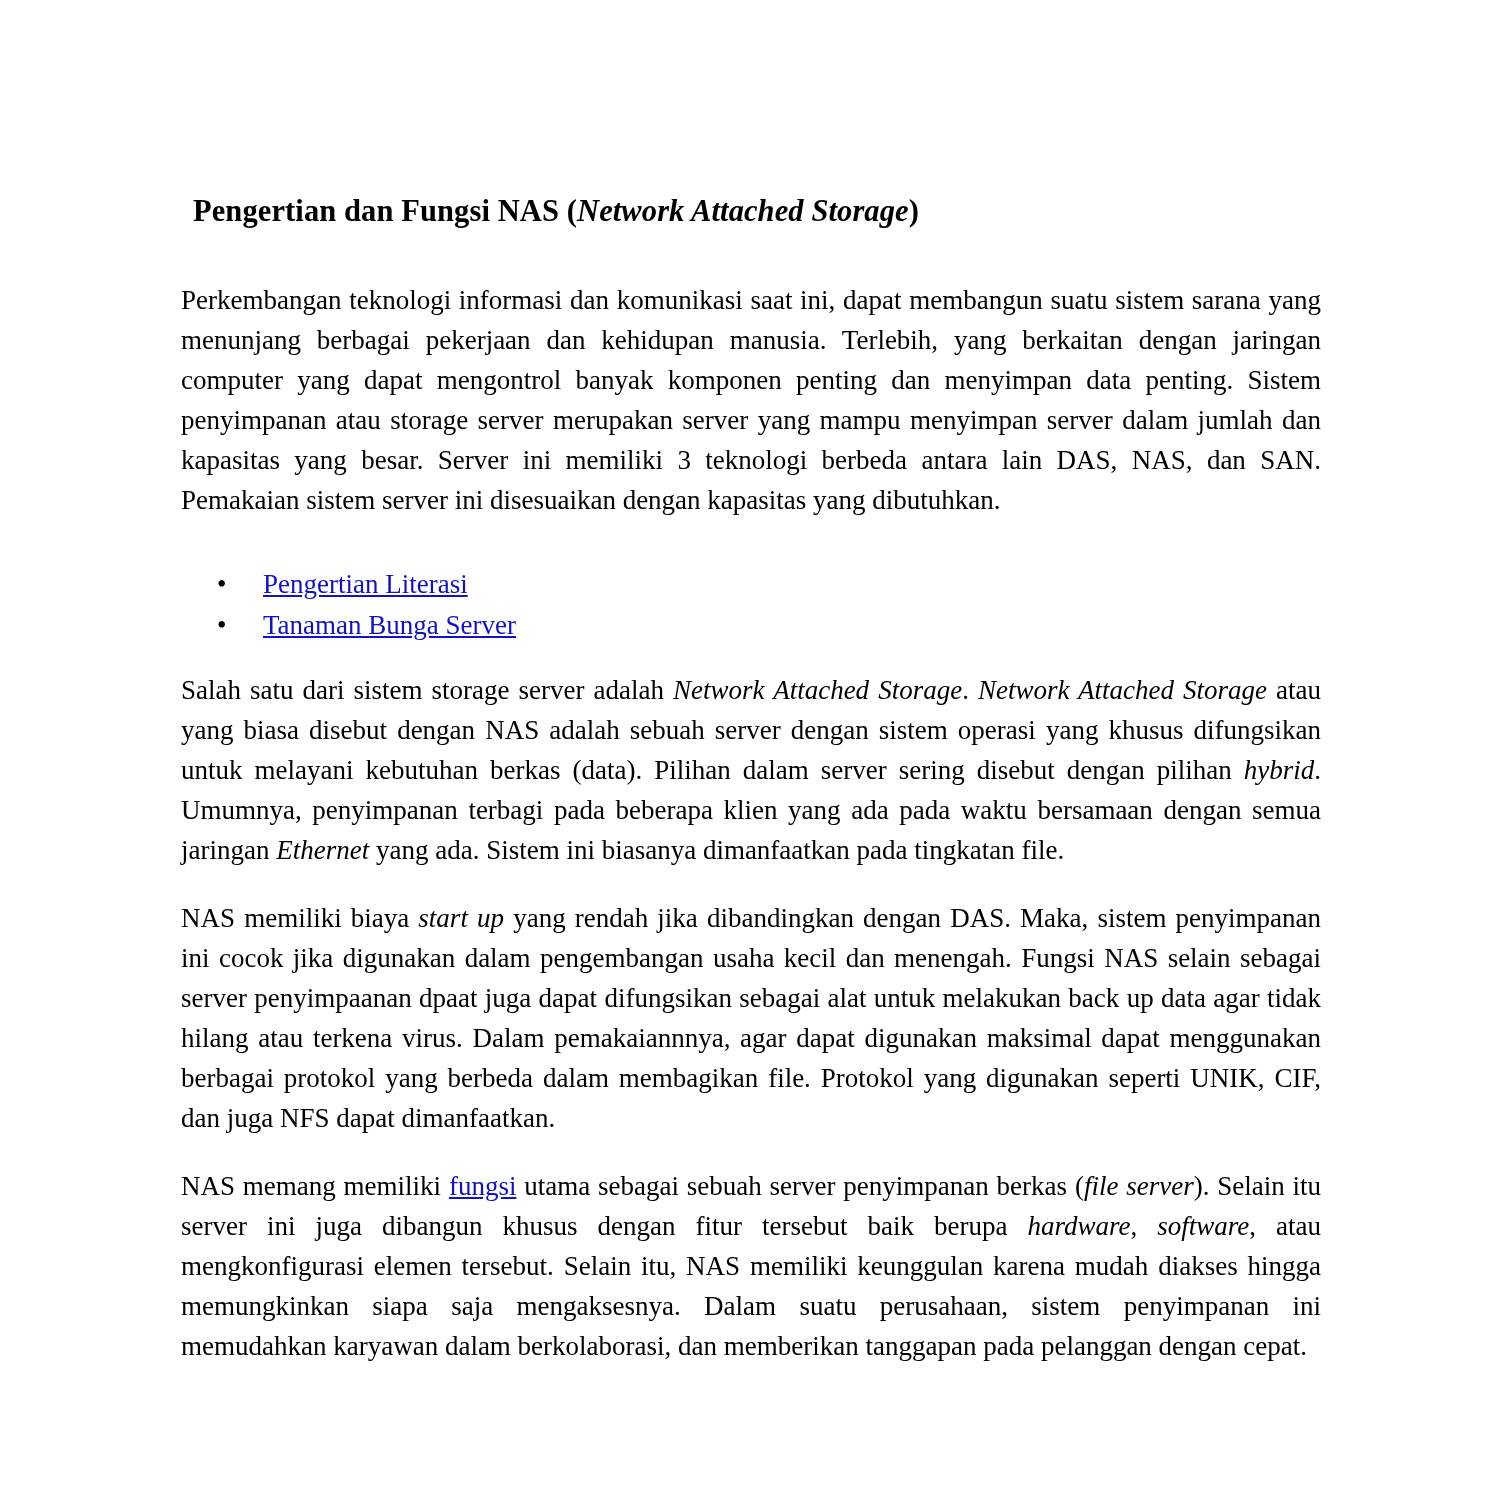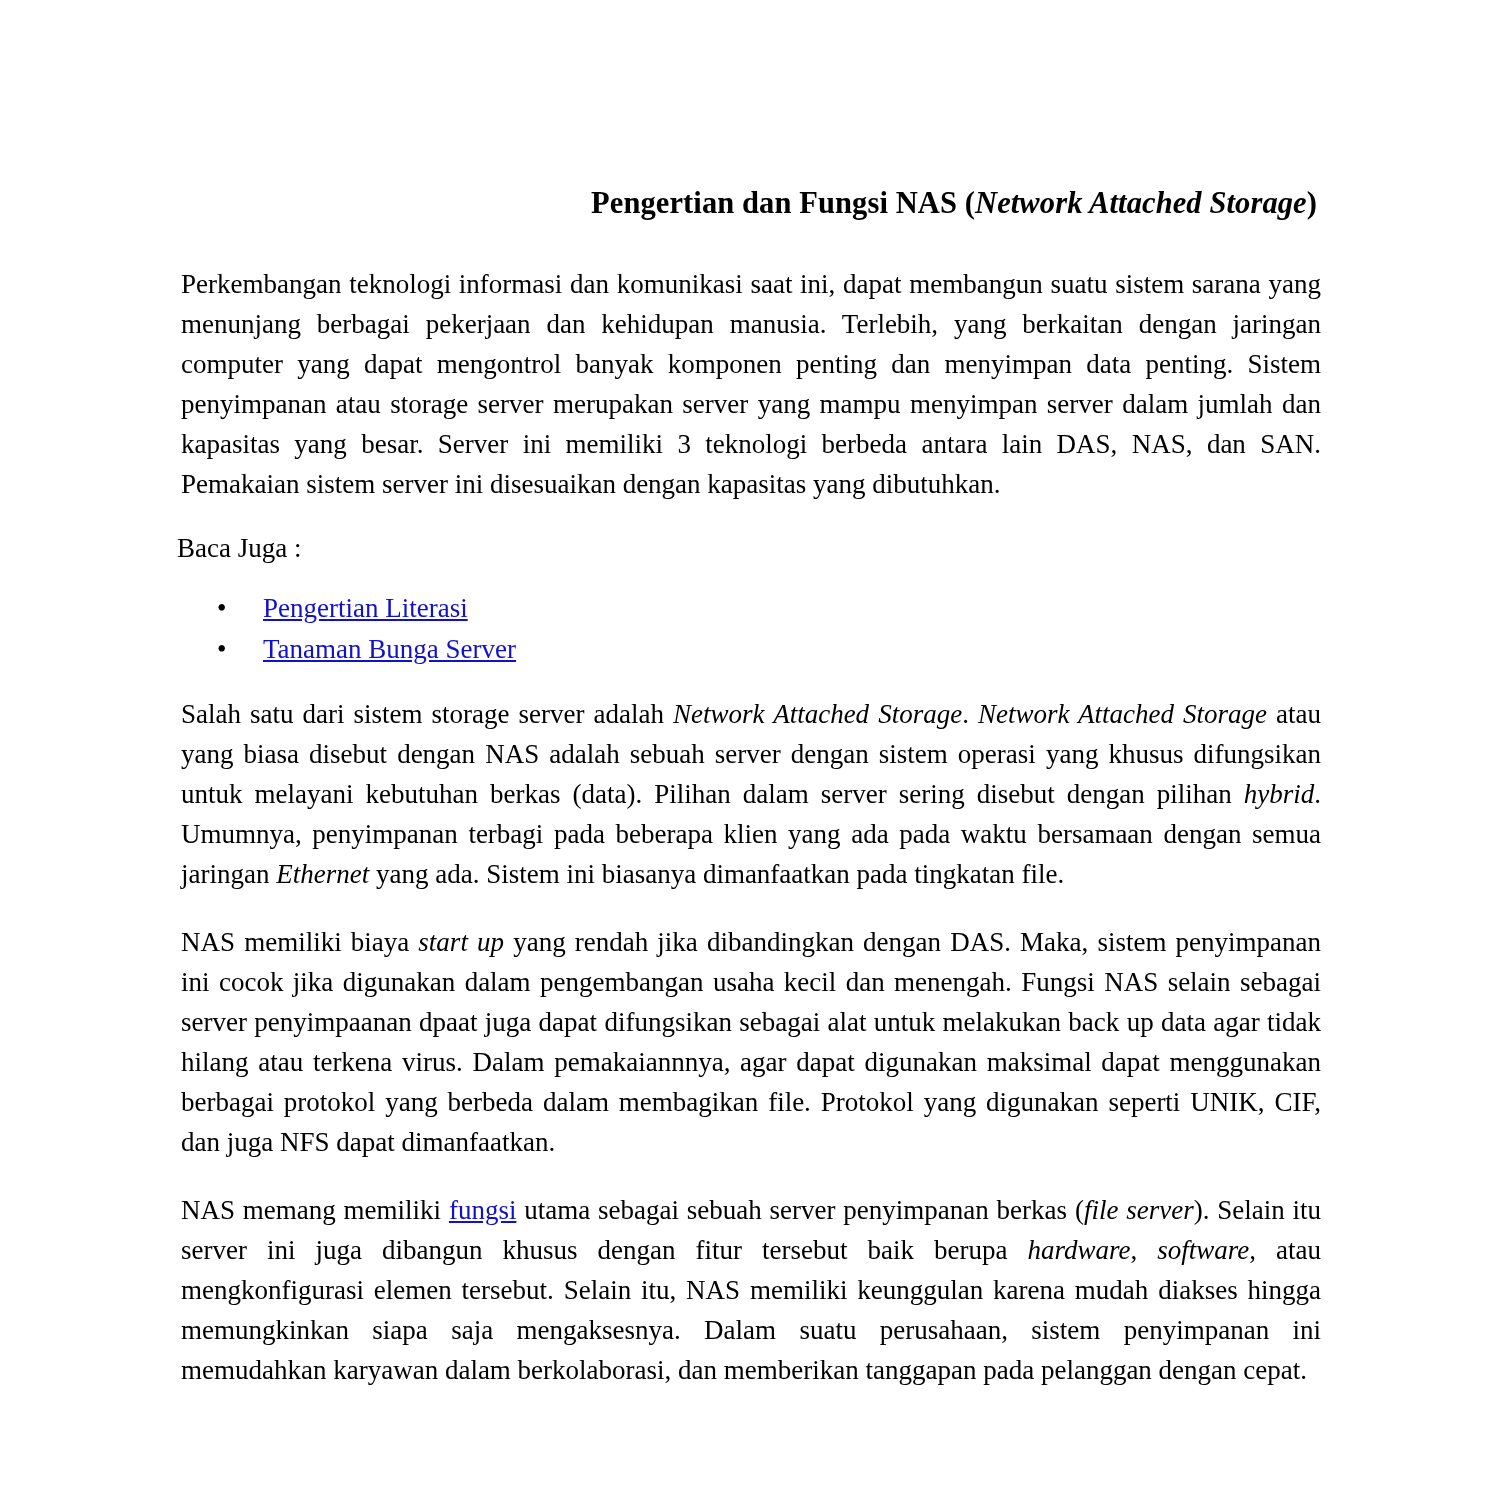--- a/index.html
+++ b/index.html
@@ -27,25 +27,25 @@
   }
 
   .content {
     position: absolute;
     left: 177px;
     top: 0;
     width: 1148px;
   }
 
   .doc-title {
-    text-align: right;
+    text-align: left;
     font-size: 30.5px;
     font-weight: bold;
     line-height: 1.25;
-    margin: 8px;
+    margin: 16px;
     padding-top: 176px;
     letter-spacing: 0.1px;
   }
   .doc-title .it {
     font-style: italic;
     font-weight: bold;
   }
 
   p.body-par {
     font-size: 27px;
@@ -106,21 +106,20 @@
   <div class="content">
 
     <h1 class="doc-title"><span>Pengertian dan Fungsi NAS (</span><span class="it">Network Attached Storage</span><span>)</span></h1>
 
     <div class="gap-title-p1"></div>
 
     <p class="body-par">Perkembangan teknologi informasi dan komunikasi saat ini, dapat membangun suatu sistem sarana yang menunjang berbagai pekerjaan dan kehidupan manusia. Terlebih, yang berkaitan dengan jaringan  computer yang dapat mengontrol banyak komponen penting dan menyimpan data penting. Sistem penyimpanan atau storage server merupakan server yang mampu menyimpan server dalam jumlah dan kapasitas yang besar. Server ini memiliki 3 teknologi berbeda antara lain DAS, NAS, dan SAN. Pemakaian sistem server ini disesuaikan dengan kapasitas yang dibutuhkan.</p>
 
     <div class="par-gap"></div>
 
-    <p class="label-line">Baca Juga :</p>
 
     <div class="par-gap"></div>
 
     <ul class="read-also">
       <li><span class="bullet">•</span><a class="doclink">Pengertian Literasi</a></li>
       <li><span class="bullet">•</span><a class="doclink">Tanaman Bunga Server</a></li>
     </ul>
 
     <div class="par-gap"></div>
 

